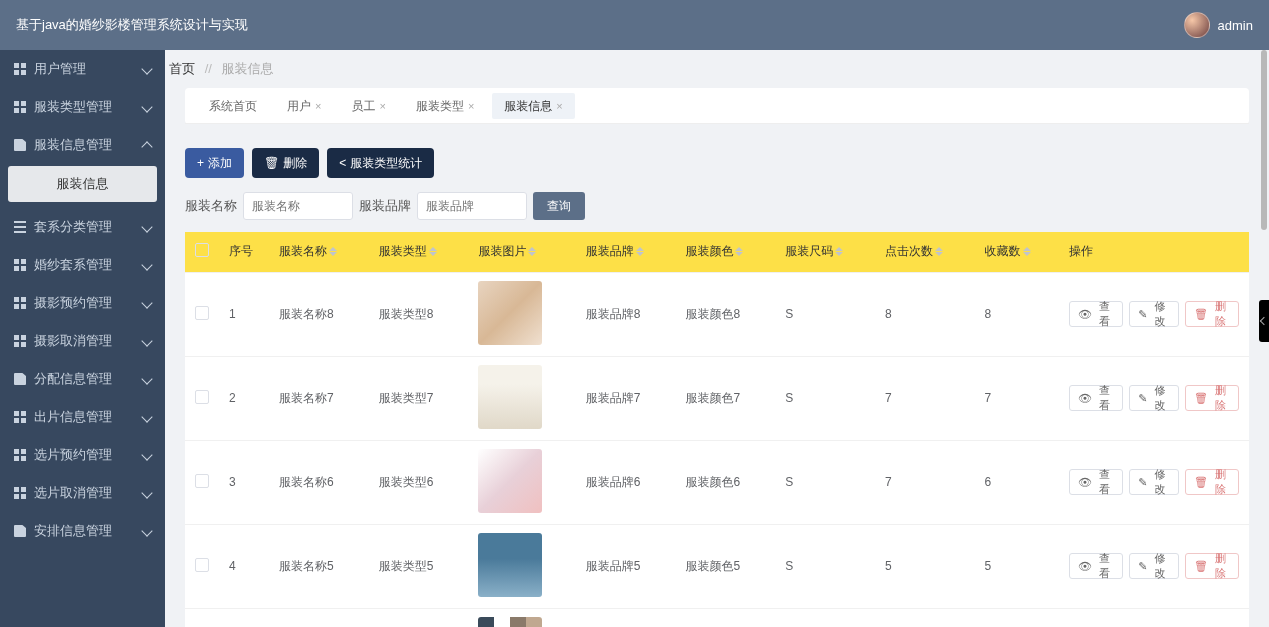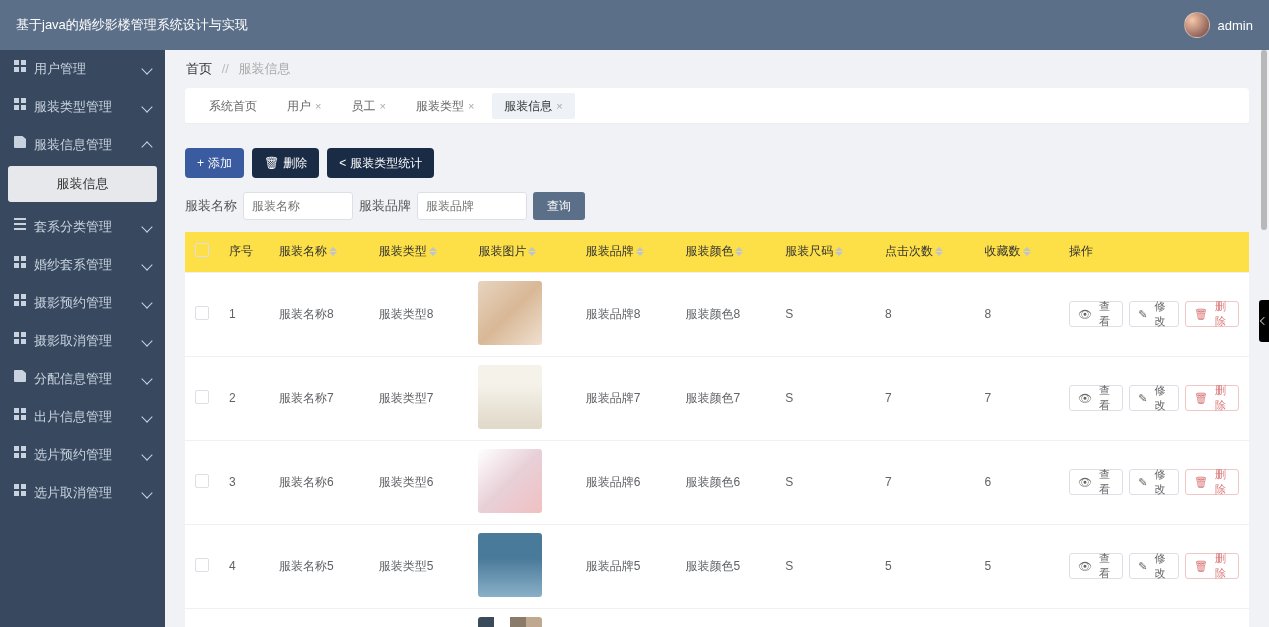--- a/index.html
+++ b/index.html
@@ -9,34 +9,34 @@
 
 .header { height: 50px; background: #5c6f88; display: flex; align-items: center; justify-content: space-between; padding: 0 16px; color: #fff; }
 .header .title { font-size: 13px; color: #fff; }
 .header .user { display: flex; align-items: center; gap: 8px; font-size: 13px; }
 .avatar { width: 26px; height: 26px; border-radius: 50%; background: radial-gradient(circle at 30% 30%, #f6c7a8, #6a3d3d); border: 1px solid rgba(255,255,255,.4); }
 
 
 .sidebar { position: absolute; top: 50px; left: 0; width: 165px; bottom: 0; background: #37485f; color: #c9d3df; overflow-y: auto; }
 .sidebar::-webkit-scrollbar { width: 0; }
 .side-item { display: flex; align-items: center; justify-content: space-between; height: 38px; padding: 0 14px; cursor: pointer; font-size: 13px; }
-.side-item .lbl { display: flex; align-items: flex-start; gap: 8px; }
+.side-item .lbl { display: flex; align-items: center; gap: 8px; }
 .side-icon { width: 12px; height: 12px; display: inline-block; }
 .side-icon.grid::before, .side-icon.grid::after { content:''; position:absolute; }
 .side-icon.grid { position: relative; }
 .side-icon.grid { background: linear-gradient(#c9d3df,#c9d3df) 0 0/5px 5px no-repeat,linear-gradient(#c9d3df,#c9d3df) 7px 0/5px 5px no-repeat,linear-gradient(#c9d3df,#c9d3df) 0 7px/5px 5px no-repeat,linear-gradient(#c9d3df,#c9d3df) 7px 7px/5px 5px no-repeat; }
 .side-icon.page { background: #c9d3df; border-radius: 1px; clip-path: polygon(0 0,70% 0,100% 25%,100% 100%,0 100%); }
 .side-icon.list { background: linear-gradient(#c9d3df,#c9d3df) 0 0/100% 2px no-repeat,linear-gradient(#c9d3df,#c9d3df) 0 5px/100% 2px no-repeat,linear-gradient(#c9d3df,#c9d3df) 0 10px/100% 2px no-repeat; }
 .chev { width: 8px; height: 8px; border-right: 1px solid #c9d3df; border-bottom: 1px solid #c9d3df; transform: rotate(45deg); }
 .chev.up { transform: rotate(-135deg); margin-top: 4px; }
 .sub-item { height: 36px; line-height: 36px; text-align: center; background: #e6e8eb; color: #333; font-size: 13px; margin: 2px 8px 6px; border-radius: 3px; cursor: pointer; }
 
 
 .main { position: absolute; top: 50px; left: 165px; right: 0; bottom: 0; overflow-y: auto; }
-.crumb { padding: 10px 21px; font-size: 13px; color: #333; }
+.crumb { padding: 10px 4px; font-size: 13px; color: #333; }
 .crumb .sep { color: #bbb; margin: 0 6px; }
 .crumb .cur { color: #aaa; }
 
 .card { background: #fff; margin: 0 20px 12px; border-radius: 4px; }
 .tabs { display: flex; align-items: center; padding: 0 12px; border-bottom: 1px solid #eee; height: 36px; gap: 6px; }
 .tab { padding: 0 12px; height: 26px; line-height: 26px; font-size: 12px; border-radius: 2px; cursor: pointer; color: #666; display: flex; align-items: flex-end; gap: 4px; }
 .tab.active { background: #eef2f7; color: #333; }
 .tab .x { color: #aaa; font-size: 11px; }
 
 .toolbar { padding: 12px 0 0 0; display: flex; gap: 8px; margin: 0 20px; }
@@ -158,20 +158,27 @@
         <span class="lbl">
           <span class="side-icon grid"></span>
           <span>选片预约管理</span>
         </span>
         <span class="chev "></span>
       </div>
       <div class="side-item">
         <span class="lbl">
           <span class="side-icon grid"></span>
           <span>选片取消管理</span>
+        </span>
+        <span class="chev "></span>
+      </div>
+      <div class="side-item">
+        <span class="lbl">
+          <span class="side-icon page"></span>
+          <span>安排信息管理</span>
         </span>
         <span class="chev "></span>
       </div>
     </div>
 
   <div class="main">
     <div class="crumb">
       <span>首页</span>
       <span class="sep">//</span>
       <span class="cur">服装信息</span>

